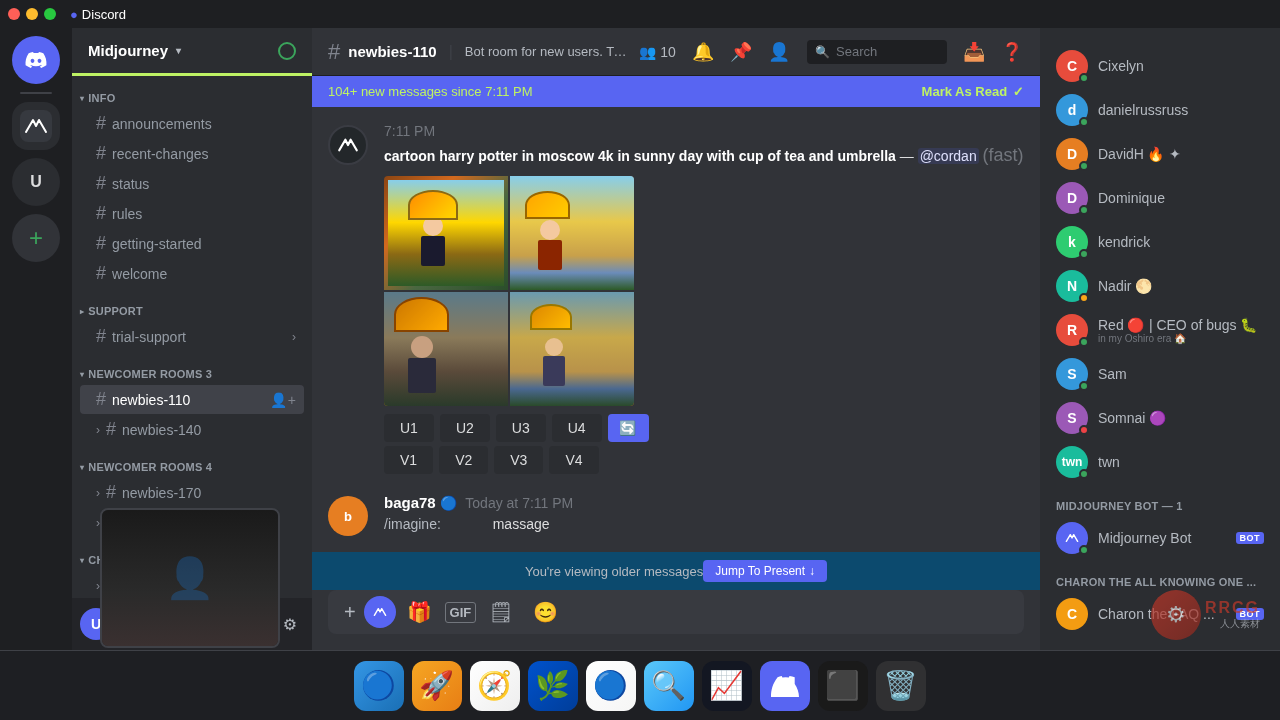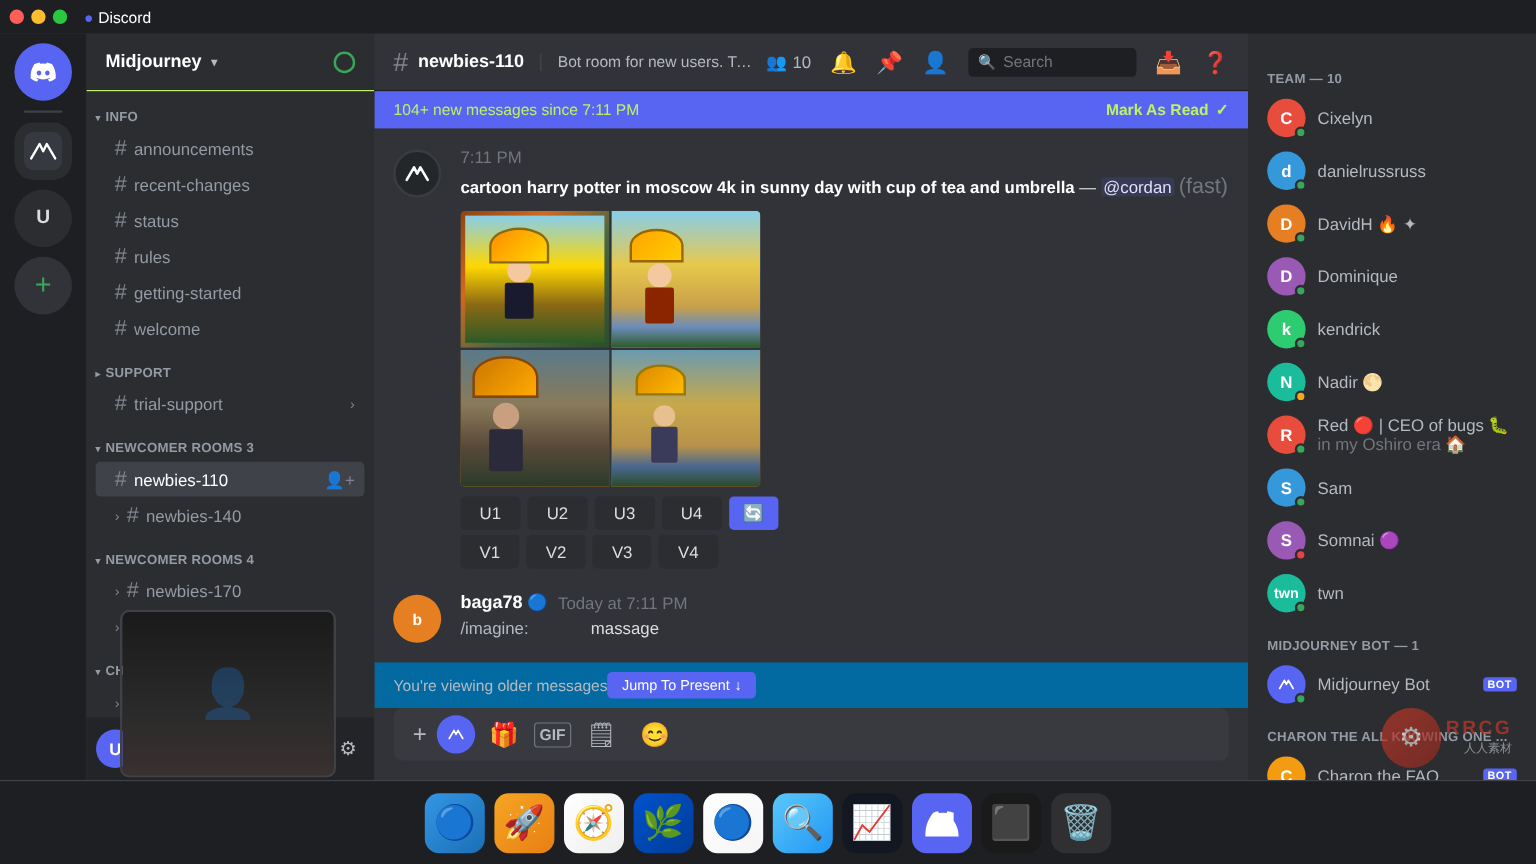--- a/index.html
+++ b/index.html
@@ -64,21 +64,21 @@
       flex-direction: column;
       flex-shrink: 0;
       overflow: hidden;
     }
     .sidebar-header {
       height: 48px;
       background: #2b2d31;
       display: flex;
       align-items: center;
       padding: 0 16px;
-      border-bottom: 1px solid #bef264;
+      border-bottom: 3px solid #bef264;
       font-weight: 600;
       font-size: 15px;
       color: #fff;
       gap: 4px;
       cursor: pointer;
       flex-shrink: 0;
     }
     .sidebar-header .chevron { font-size: 10px; color: #b5bac1; margin-left: 4px; }
     .sidebar-content { flex: 1; overflow-y: auto; padding-bottom: 8px; }
     .sidebar-content::-webkit-scrollbar { width: 4px; }
@@ -235,27 +235,27 @@
       padding: 6px 16px;
       border-radius: 4px;
       font-size: 14px;
       cursor: pointer;
       font-weight: 500;
     }
     .action-btn.refresh-btn { background: #5865f2; color: white; display: flex; align-items: center; justify-content: center; padding: 6px 12px; }
 
     
     .older-messages-bar {
-      background: #0369a1;
+      background: #0c4a6e;
       padding: 8px 16px;
       font-size: 13px;
       color: #b5bac1;
       display: flex;
       align-items: center;
-      justify-content: flex-start;
+      justify-content: center;
       flex-shrink: 0;
     }
     .jump-present-btn {
       background: #5865f2;
       color: white;
       padding: 4px 12px;
       border-radius: 4px;
       font-size: 12px;
       cursor: pointer;
       display: flex;
@@ -315,21 +315,21 @@
       padding: 6px 8px;
       border-radius: 4px;
       gap: 10px;
       cursor: pointer;
     }
     .member-avatar { width: 32px; height: 32px; border-radius: 50%; flex-shrink: 0; position: relative; display: flex; align-items: center; justify-content: center; font-size: 14px; font-weight: bold; color: white; }
     .member-online-dot { width: 10px; height: 10px; border-radius: 50%; background: #3ba55c; position: absolute; bottom: -1px; right: -1px; border: 2px solid #2b2d31; }
     .member-idle-dot { width: 10px; height: 10px; border-radius: 50%; background: #faa61a; position: absolute; bottom: -1px; right: -1px; border: 2px solid #2b2d31; }
     .member-dnd-dot { width: 10px; height: 10px; border-radius: 50%; background: #ed4245; position: absolute; bottom: -1px; right: -1px; border: 2px solid #2b2d31; }
     .member-name { font-size: 14px; color: #b5bac1; flex: 1; }
-    .member-sub-text { font-size: 14px; color: #72767d; }
+    .member-sub-text { font-size: 10px; color: #72767d; }
 
     
     .mac-dock {
       height: 70px;
       background: rgba(30,31,34,0.95);
       border-top: 1px solid #3f4147;
       display: flex;
       align-items: center;
       justify-content: center;
       gap: 8px;
@@ -677,21 +677,20 @@
           <span class="input-btn">🗒</span>
           <span class="input-btn">😊</span>
         </div>
       </div>
     </div>
 
   </div>
 
   <div class="members-sidebar">
 
-    <div class="member-category">TEAM — 10</div>
 
     <div class="member-item">
       <div class="member-avatar" style="background:#e74c3c;">C
         <div class="member-online-dot"></div>
       </div>
       <span class="member-name">Cixelyn</span>
     </div>
 
     <div class="member-item">
       <div class="member-avatar" style="background:#3498db;">d

